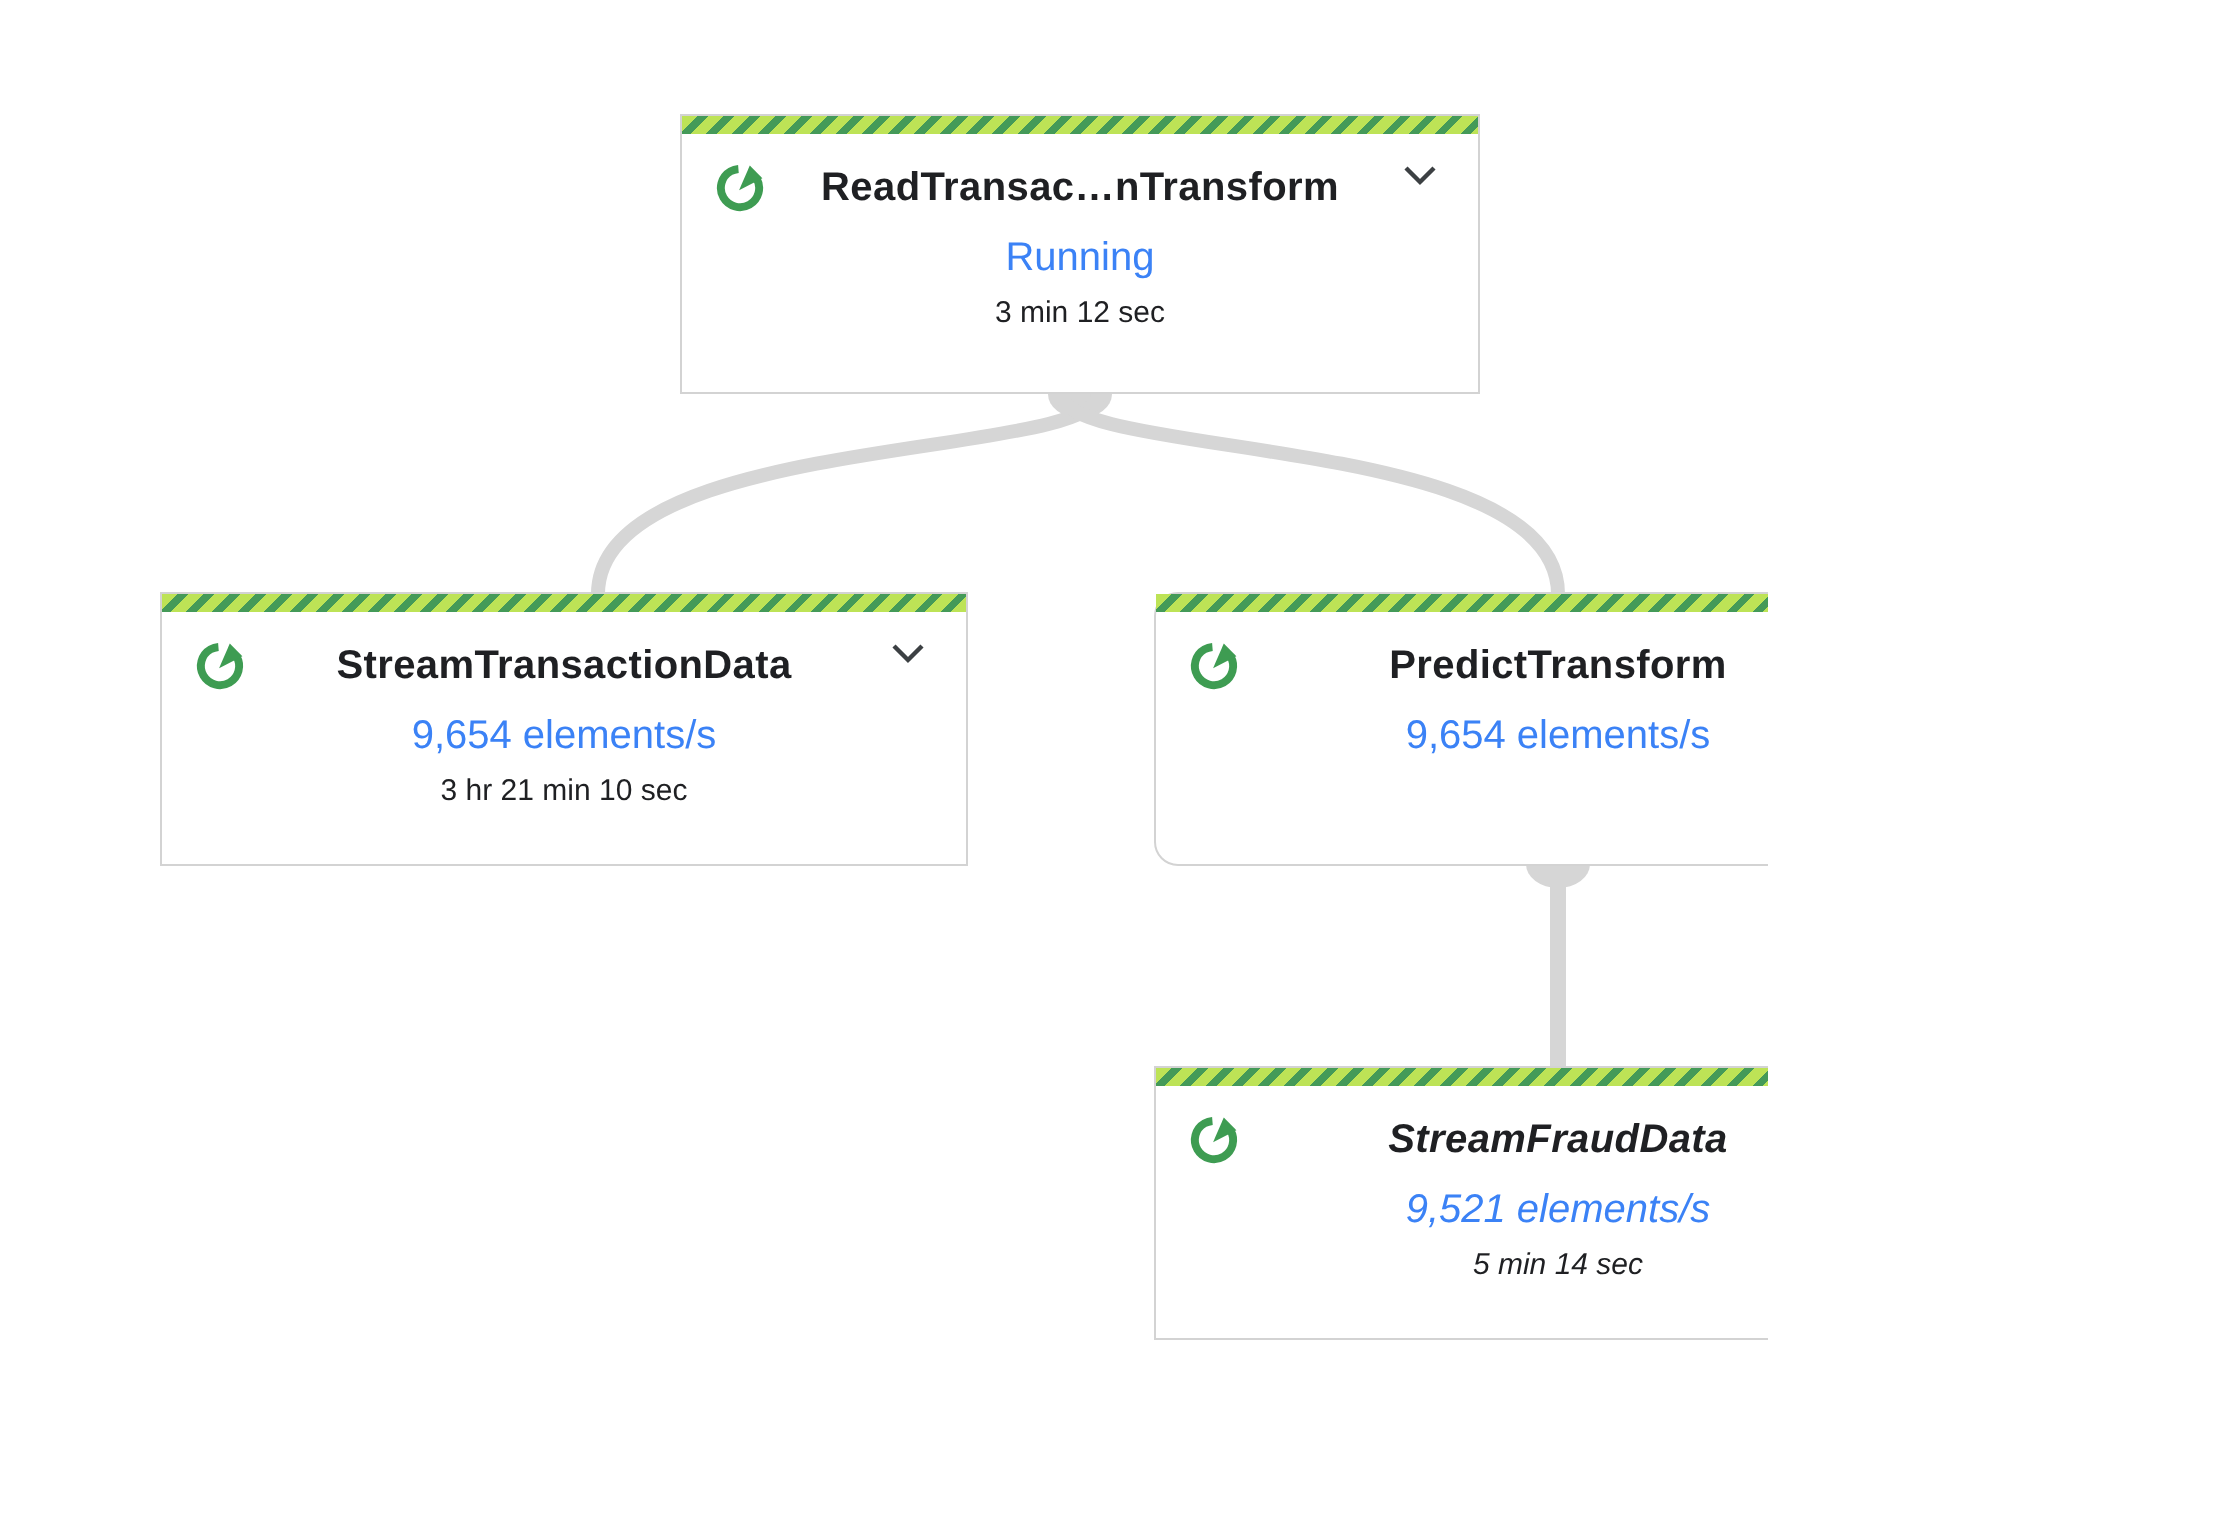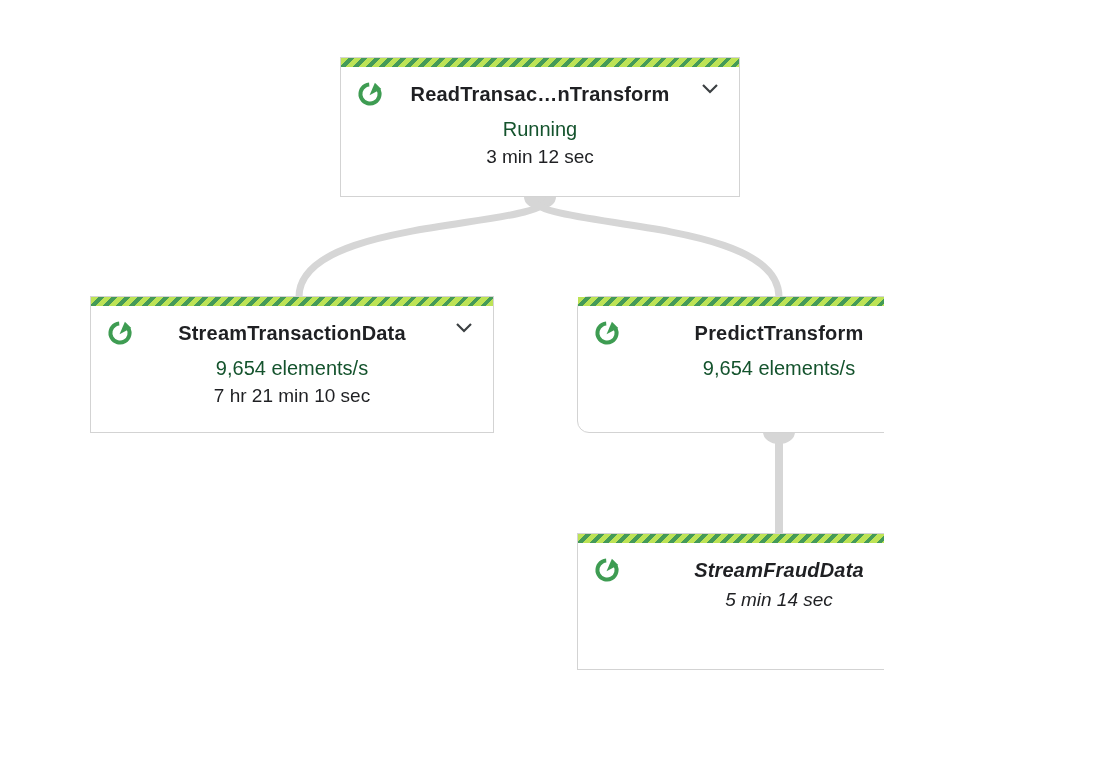--- a/index.html
+++ b/index.html
@@ -64,25 +64,25 @@
     right: 20px;
     top: -4px;
     width: 18px;
     height: 18px;
     cursor: pointer;
   }
   .sub {
     margin-top: 6px;
     font-size: 20px;
     line-height: 27px;
-    color: #14532d;
+    color: #3b82f6;
     white-space: nowrap;
   }
   .dur {
-    font-size: 19px;
+    font-size: 15px;
     line-height: 28px;
     color: #1f2023;
     white-space: nowrap;
   }
 </style>
 </head>
 <body>
 
 <div class="canvas">
 
@@ -112,38 +112,38 @@
       <span class="chevron">
         <svg viewBox="0 0 18 12" width="18" height="12">
           <polyline points="2,2 9,9 16,2" fill="none" stroke="#3c4043" stroke-width="2.2"></polyline>
         </svg>
       </span>
     </div>
     <div class="sub">Running</div>
     <div class="dur">3 min 12 sec</div>
   </div>
 
-  <div class="node" style="left:90px; top:296px; width:404px; height:137px;">
+  <div class="node" style="left:80px; top:296px; width:404px; height:137px;">
     <div class="stripe"></div>
     <div class="title-row">
       <span class="status-icon">
         <svg viewBox="0 0 24 24" width="28" height="28">
           <circle cx="12" cy="12" r="8.2" fill="none" stroke="#3e9c52" stroke-width="3.4" stroke-dasharray="42 9.5" transform="rotate(-30 12 12)"></circle>
           <polygon points="16.2,2.4 21.6,7.8 11.6,13" fill="#3e9c52"></polygon>
         </svg>
       </span>
       <span class="title">StreamTransactionData</span>
       <span class="chevron">
         <svg viewBox="0 0 18 12" width="18" height="12">
           <polyline points="2,2 9,9 16,2" fill="none" stroke="#3c4043" stroke-width="2.2"></polyline>
         </svg>
       </span>
     </div>
     <div class="sub">9,654 elements/s</div>
-    <div class="dur">7 hr 21 min 10 sec</div>
+    <div class="dur">3 hr 21 min 10 sec</div>
   </div>
 
   <div class="node" style="left:577px; top:296px; width:404px; height:137px;border-radius:12px;">
     <div class="stripe"></div>
     <div class="title-row">
       <span class="status-icon">
         <svg viewBox="0 0 24 24" width="28" height="28">
           <circle cx="12" cy="12" r="8.2" fill="none" stroke="#3e9c52" stroke-width="3.4" stroke-dasharray="42 9.5" transform="rotate(-30 12 12)"></circle>
           <polygon points="16.2,2.4 21.6,7.8 11.6,13" fill="#3e9c52"></polygon>
         </svg>
@@ -167,16 +167,17 @@
           <polygon points="16.2,2.4 21.6,7.8 11.6,13" fill="#3e9c52"></polygon>
         </svg>
       </span>
       <span class="title">StreamFraudData</span>
       <span class="chevron">
         <svg viewBox="0 0 18 12" width="18" height="12">
           <polyline points="2,2 9,9 16,2" fill="none" stroke="#3c4043" stroke-width="2.2"></polyline>
         </svg>
       </span>
     </div>
+    <div class="sub">9,521 elements/s</div>
     <div class="dur">5 min 14 sec</div>
   </div>
 
 </div>
 
 </body></html>

